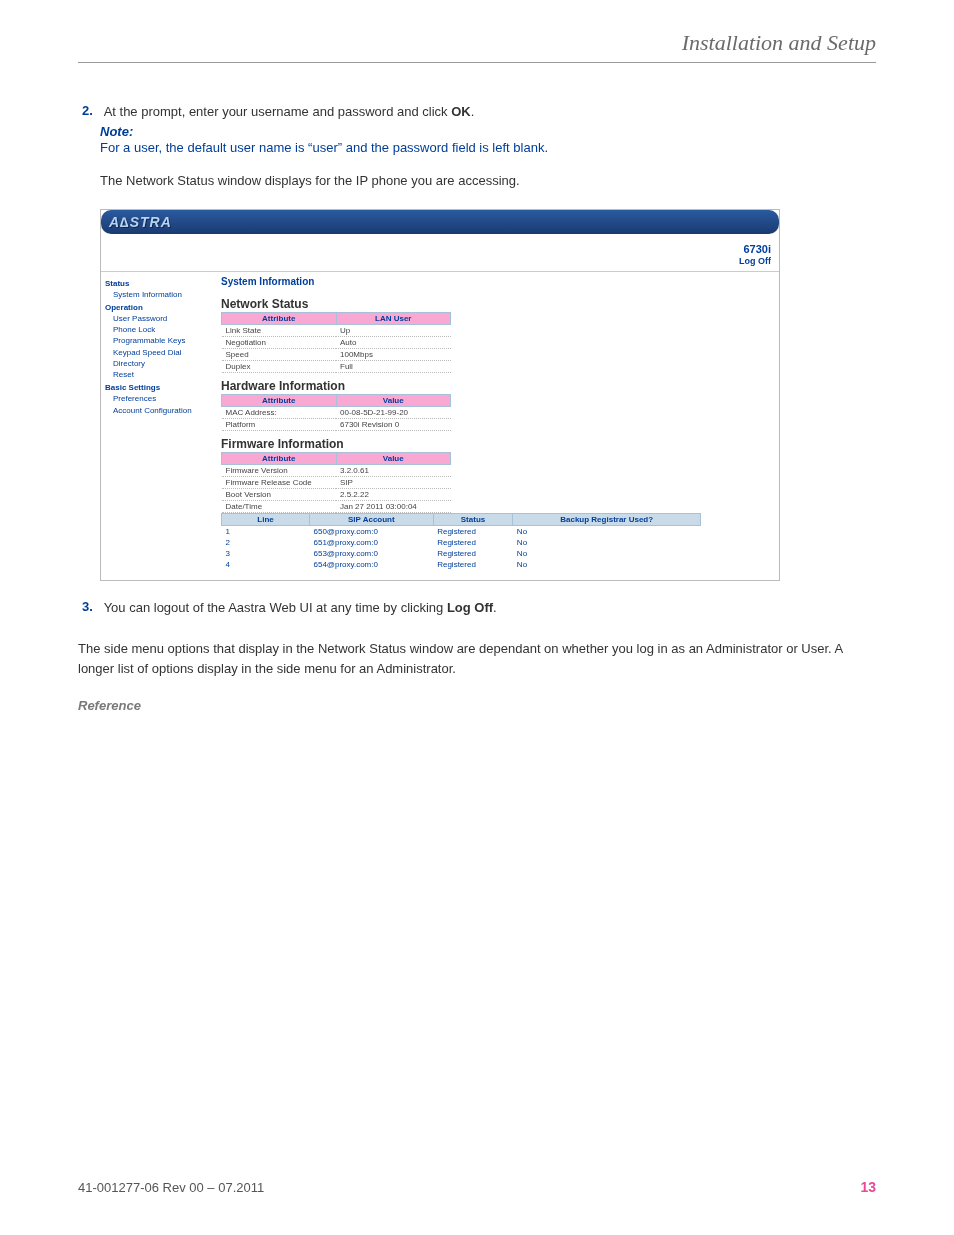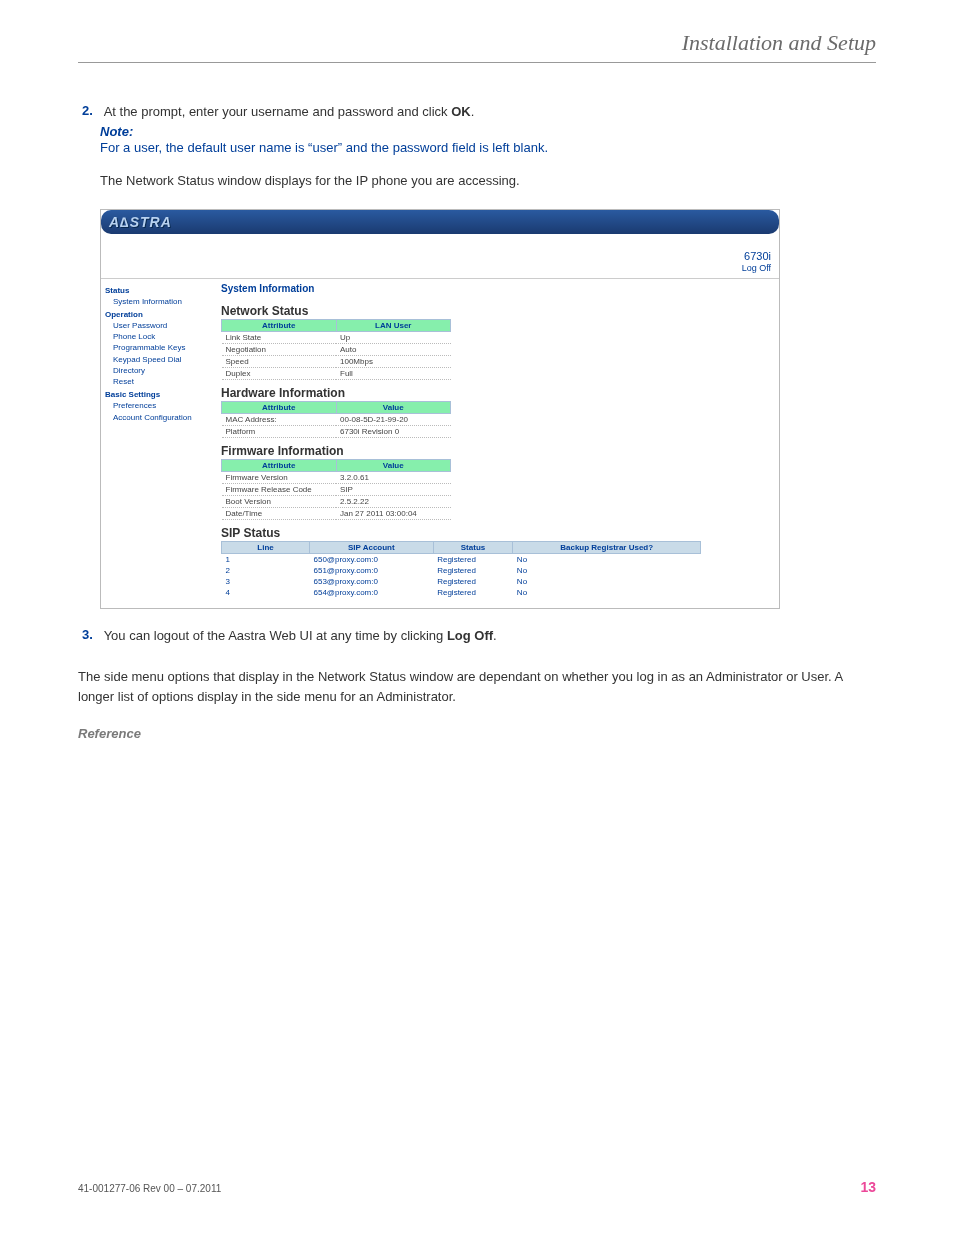--- a/index.html
+++ b/index.html
@@ -10,38 +10,38 @@
 .step-item { margin-bottom: 18px; }
 .step-num { color: #003e99; font-weight: bold; display: inline-block; width: 18px; vertical-align: top; }
 .step-body { display: inline-block; width: 760px; vertical-align: top; line-height: 1.45; }
 .note-label { color: #003e99; font-style:italic; font-weight: bold; margin-left: 18px; margin-top: 2px; }
 .note-body { color: #003e99; margin-left: 18px; line-height: 1.45; }
 .body-para { margin-left: 18px; margin-top: 14px; margin-bottom: 14px; line-height: 1.45; }
 .main-para { margin-top: 22px; margin-bottom: 20px; line-height: 1.5; }
 .ref-heading { color: #7a7a7a; font-style: italic; font-weight: bold; margin-top: 14px; margin-bottom: 6px; }
 .ref-body { line-height: 1.5; margin-bottom: 14px; }
 .footer { position: absolute; bottom: 40px; left: 78px; right: 78px; display: flex; justify-content: space-between; align-items: baseline; }
-.footer-left { font-size: 10px; color: #555; }
+.footer-left { font-size: 13px; color: #555; }
 .footer-right { font-size: 14px; font-weight: bold; color: #ec4899; }
 
 
 .win { border: 1px solid #bbb; margin: 18px 0 18px 18px; width: 678px; background: #fff; font-family: Arial, Helvetica, sans-serif; }
 .win-top { background: linear-gradient(#2a5aa0, #1a3a70); height: 24px; display:flex; align-items:center; justify-content:space-between; padding: 0 8px; border-radius: 10px; }
 .brand { font-family: Arial Black, Arial, sans-serif; font-size: 14px; letter-spacing: 1px; color: #b8d2f0; font-weight: 900; font-style: italic; text-shadow: 1px 1px 0 #0a2a50; }
-.win-right { text-align:right; color:#003e99; font-size:9px; font-weight:normal; padding:16px 8px 4px 0; line-height:1.2; }
+.win-right { text-align:right; color:#003e99; font-size:9px; font-weight:bold; padding:9px 8px 4px 0; line-height:1.2; }
 .win-right .model { font-size:11px; }
 .win-body { display:flex; border-top:1px solid #ccc; }
 .sidebar { width: 112px; font-size: 8px; padding: 4px 4px 4px 4px; line-height: 1.4; }
 .sb-h { color:#003e99; font-weight:bold; margin-top:2px; }
 .sb-i { color:#003e99; margin-left:8px; }
 .main { flex:1; padding: 4px 6px 10px 0; font-size:8px; }
 .main-title { color:#003e99; font-weight:bold; font-size:10px; margin-bottom:10px; }
 .sec-h { color:#333; font-weight:bold; font-size:12px; margin-top:6px; margin-bottom:1px; }
 table.t { border-collapse: collapse; width: 230px; font-size:8px; }
-table.t th { background: #86efac; color:#003e99; font-weight:bold; padding:1px 4px; border:1px solid #a8c0d8; text-align:center; }
+table.t th { background: #f9a8d4; color:#003e99; font-weight:bold; padding:1px 4px; border:1px solid #a8c0d8; text-align:center; }
 table.t td { padding:1px 4px; border-bottom:1px dotted #bbb; color:#444; }
 table.t td:first-child { width: 50%; }
 table.sip { border-collapse: collapse; width: 480px; font-size:8px; }
 table.sip th { background: #c9dbe8; color:#003e99; font-weight:bold; padding:1px 8px; border:1px solid #a8c0d8; text-align:center; }
 table.sip td { padding:1px 4px; color:#003e99; }
 table.sip td.line { width: 80px; }
 </style>
 </head>
 <body>
 
@@ -149,21 +149,20 @@
                     <td>Boot Version</td>
                     <td>2.5.2.22</td>
                   </tr>
               <tr>
                     <td>Date/Time</td>
                     <td>Jan 27 2011 03:00:04</td>
                   </tr>
             </tbody>
               </table>
 
-            <div class="sec-h">SIP Status</div>
             <table class="sip">
               <tbody>
                   <tr>
                 <th>Line</th>
                 <th>SIP Account</th>
                 <th>Status</th>
                 <th>Backup Registrar Used?</th>
               </tr>
               <tr>
                     <td class="line">1</td>

